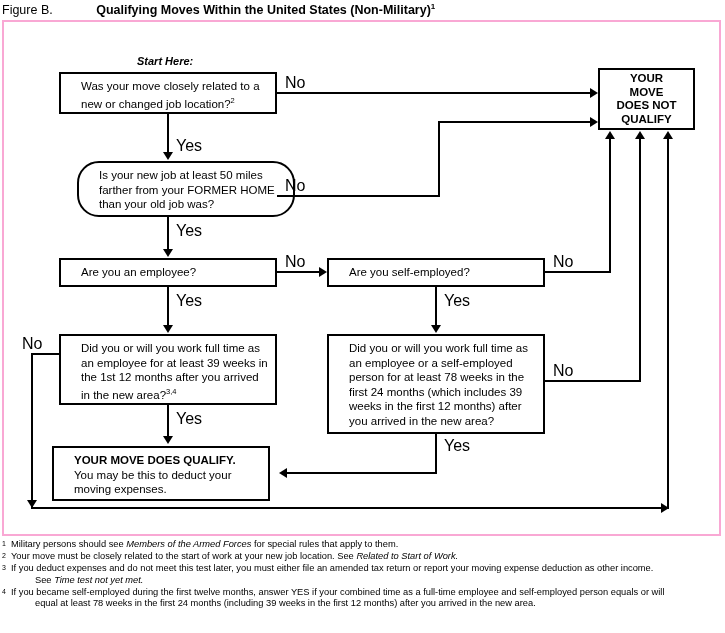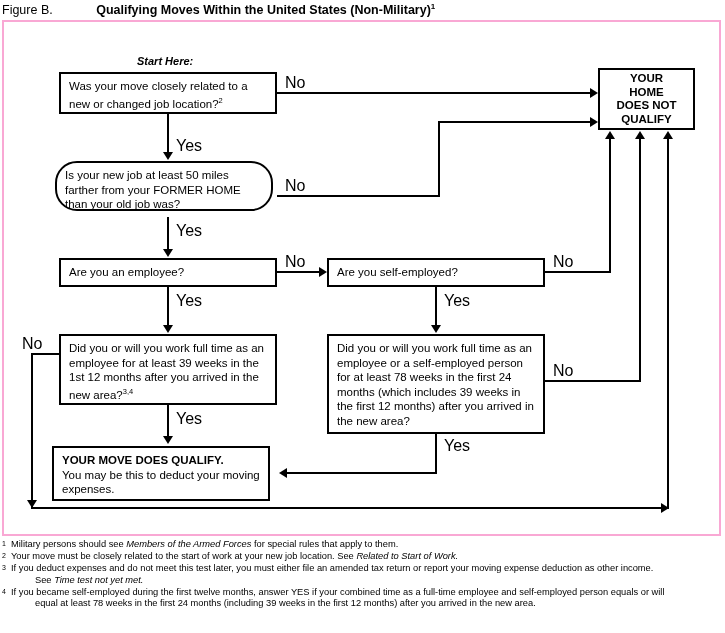--- a/index.html
+++ b/index.html
@@ -17,21 +17,21 @@
   .fig-title .sup{font-size:8px;vertical-align:super;font-weight:bold;}
 
   .chart-frame{
     position:absolute;left:2px;top:20px;width:719px;height:516px;
     border:2px solid #f9a8d4;box-sizing:border-box;background:#fff;
   }
 
   
   .box{
     position:absolute;border:2px solid #000;box-sizing:border-box;background:#fff;
-    font-size:11.5px;line-height:14.5px;padding:5px 7px 4px 8px;
+    font-size:11.5px;line-height:14.5px;padding:5px 7px 4px 20px;
   }
   .box .sup{font-size:7.5px;vertical-align:super;}
   .box.center{text-align:center;font-weight:bold;line-height:13.5px;
     display:flex;flex-direction:column;justify-content:center;padding:0;font-size:11.5px;align-items:center;}
   .box.center div{width:100%;}
   .qualify-title{font-weight:bold;display:block;}
 
   
   .ln{position:absolute;background:#000;}
   .h{height:2px;}
@@ -63,21 +63,21 @@
 </div>
 
 <div class="chart-frame">
 
   <div class="lbl-b" style="left:133px;top:33px;">Start Here:</div>
 
   <div class="box" style="left:55px;top:50px;width:218px;height:42px;">
     <span>Was your move closely related to a new or changed job location?</span><span class="sup">2</span>
   </div>
 
-  <div class="box" style="left:51px;top:139px;width:218px;height:50px;border-radius:22px;">
+  <div class="box" style="left:73px;top:139px;width:218px;height:56px;border-radius:22px;">
     <span>Is your new job at least 50 miles farther from your FORMER HOME than your old job was?</span>
   </div>
 
   <div class="box" style="left:55px;top:236px;width:218px;height:29px;">
     <span>Are you an employee?</span>
   </div>
 
   <div class="box" style="left:323px;top:236px;width:218px;height:29px;">
     <span>Are you self-employed?</span>
   </div>
@@ -85,21 +85,21 @@
   <div class="box" style="left:55px;top:312px;width:218px;height:71px;">
     <span>Did you or will you work full time as an employee for at least 39 weeks in the 1st 12 months after you arrived in the new area?</span><span class="sup">3,4</span>
   </div>
 
   <div class="box" style="left:323px;top:312px;width:218px;height:100px;">
     <span>Did you or will you work full time as an employee or a self-employed person for at least 78 weeks in the first 24 months (which includes 39 weeks in the first 12 months) after you arrived in the new area?</span>
   </div>
 
   <div class="box center" style="left:594px;top:46px;width:97px;height:62px;">
     <div>YOUR</div>
-    <div>HOME</div>
+    <div>MOVE</div>
     <div>DOES NOT</div>
     <div>QUALIFY</div>
   </div>
 
   <div class="box" style="left:48px;top:424px;width:218px;height:55px;">
     <span class="qualify-title">YOUR MOVE DOES QUALIFY.</span>
     <span>You may be this to deduct your moving expenses.</span>
   </div>
 
   <div class="ln h" style="left:273px;top:70px;width:313px;"></div>

